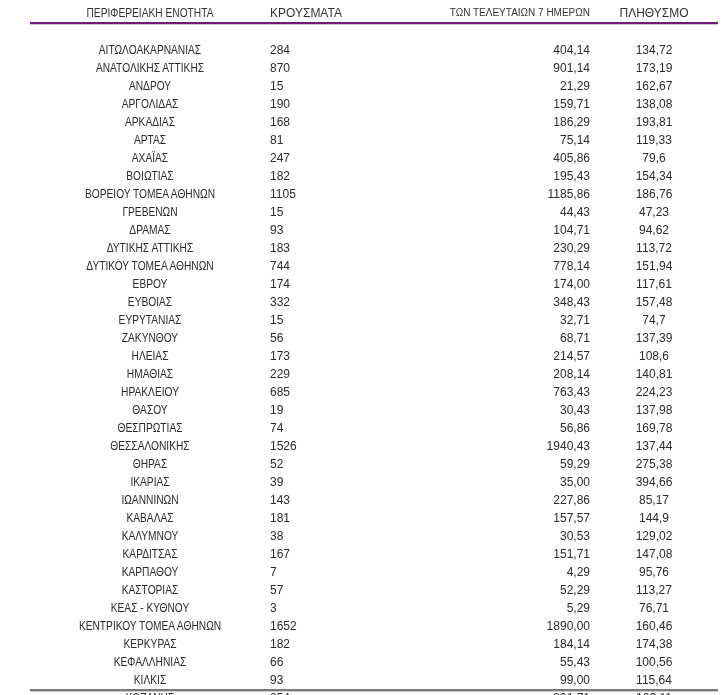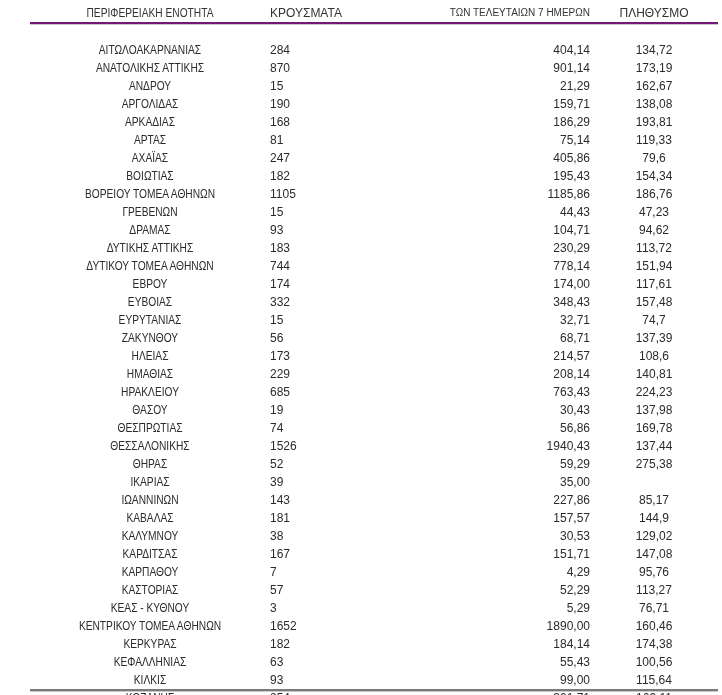--- a/index.html
+++ b/index.html
@@ -168,20 +168,21 @@
       <div class="row">
         <div class="c1">ΘΗΡΑΣ</div>
         <div class="c2">52</div>
         <div class="c3">59,29</div>
         <div class="c4">275,38</div>
       </div>
       <div class="row">
         <div class="c1">ΙΚΑΡΙΑΣ</div>
         <div class="c2">39</div>
         <div class="c3">35,00</div>
+        <div class="c4">394,66</div>
       </div>
       <div class="row">
         <div class="c1">ΙΩΑΝΝΙΝΩΝ</div>
         <div class="c2">143</div>
         <div class="c3">227,86</div>
         <div class="c4">85,17</div>
       </div>
       <div class="row">
         <div class="c1">ΚΑΒΑΛΑΣ</div>
         <div class="c2">181</div>
@@ -225,21 +226,21 @@
         <div class="c4">160,46</div>
       </div>
       <div class="row">
         <div class="c1">ΚΕΡΚΥΡΑΣ</div>
         <div class="c2">182</div>
         <div class="c3">184,14</div>
         <div class="c4">174,38</div>
       </div>
       <div class="row">
         <div class="c1">ΚΕΦΑΛΛΗΝΙΑΣ</div>
-        <div class="c2">63</div>
+        <div class="c2">66</div>
         <div class="c3">55,43</div>
         <div class="c4">100,56</div>
       </div>
       <div class="row">
         <div class="c1">ΚΙΛΚΙΣ</div>
         <div class="c2">93</div>
         <div class="c3">99,00</div>
         <div class="c4">115,64</div>
       </div>
       <div class="row">

